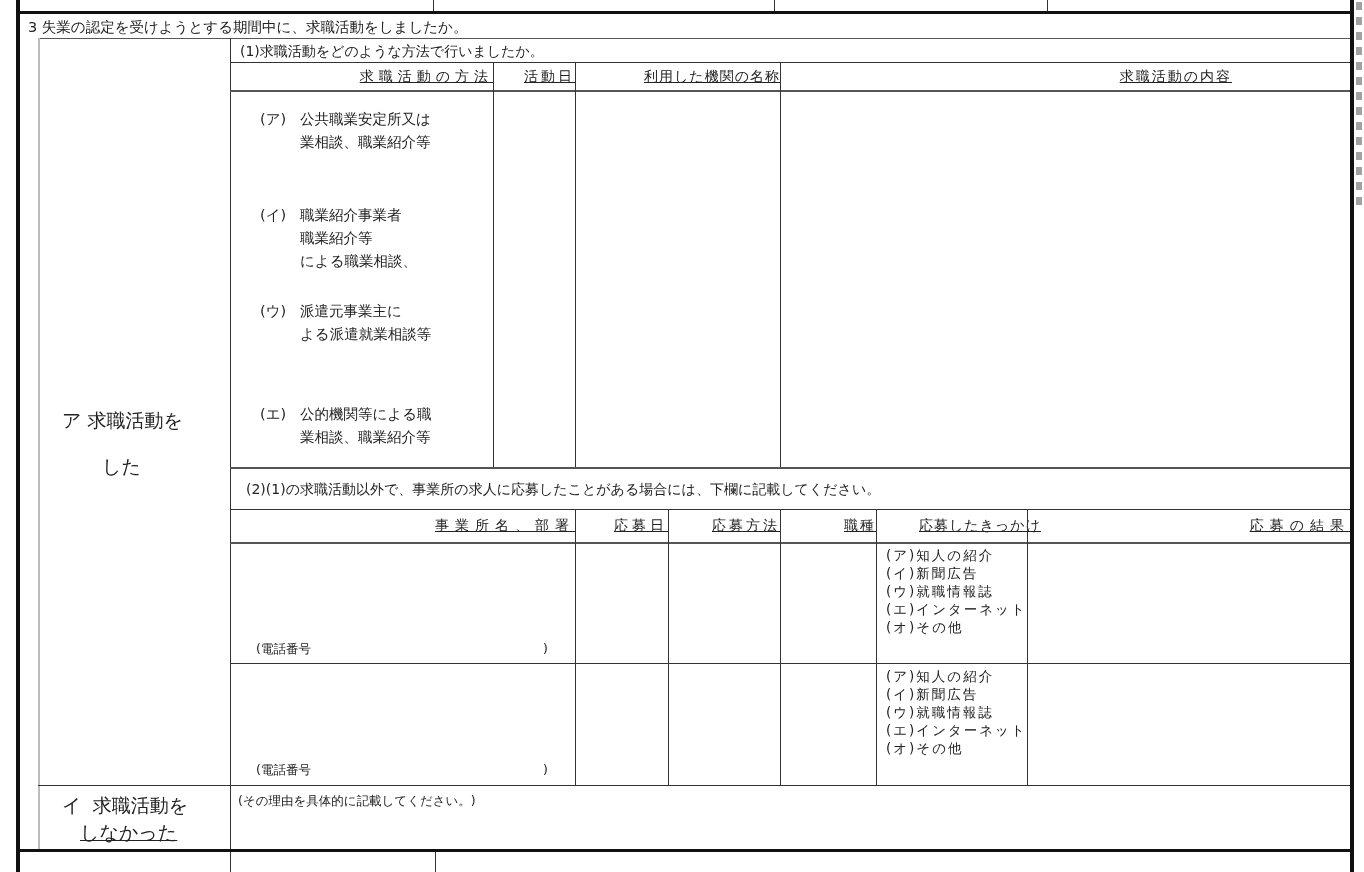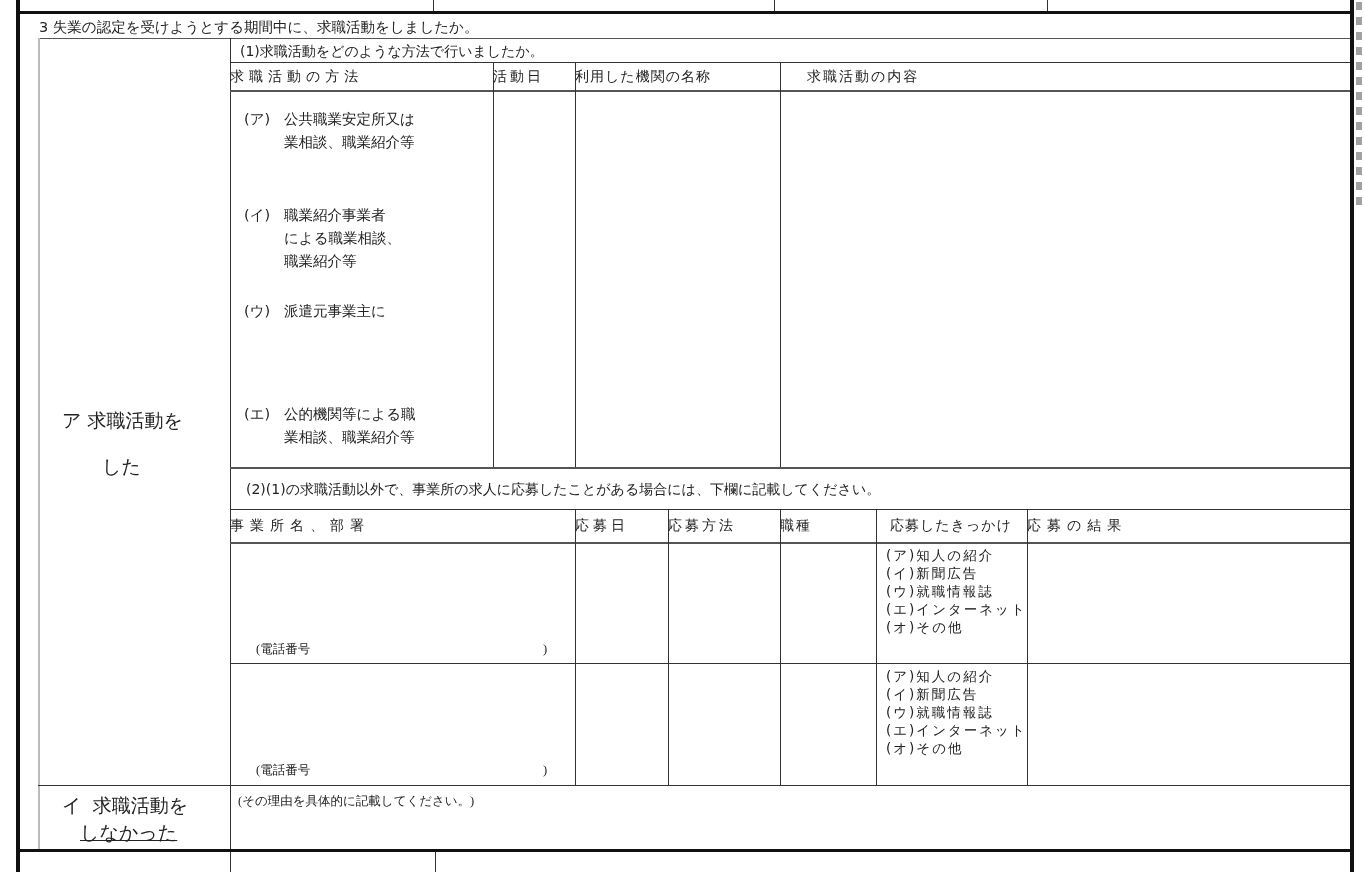--- a/index.html
+++ b/index.html
@@ -5,74 +5,75 @@
   html, body { margin:0; padding:0; background:#ffffff; }
   body { width:1364px; height:872px; position:relative; overflow:hidden;
          font-family:"DejaVu Sans","Liberation Sans",sans-serif; color:#222; }
   .abs { position:absolute; box-sizing:border-box; }
   .line-h { position:absolute; height:0; border-top:1px solid #333; }
   .line-v { position:absolute; width:0; border-left:1px solid #333; }
   .thick-h { position:absolute; height:0; border-top:3px solid #111; }
   .thick-v { position:absolute; width:0; border-left:4px solid #111; }
   .gray-v { position:absolute; width:0; border-left:2px solid #bbb; }
   .txt { position:absolute; white-space:nowrap; font-size:14px; line-height:18px; }
-  .hdr { letter-spacing:5px; text-align:left; }
-  .method { font-size:14.5px; line-height:23px; }
+  .hdr { letter-spacing:5px; text-align:right;text-decoration:underline; }
+  .method { font-size:14.5px; line-height:23px;margin-left:16px; }
   .method .lbl { display:inline-block; width:40px; }
   .method .ind { padding-left:40px; display:block; }
   .trig { font-size:13.5px; line-height:18px; letter-spacing:2px; }
-  .small { font-size:12.5px;font-family:Liberation Serif, serif; }
+  .small { font-size:12.5px; }
   .big { font-size:19px; line-height:24px; }
 </style>
 </head>
 <body>
 
 <div class="thick-v" style="left:16px; top:0; height:872px;"></div>
 <div class="thick-v" style="left:1350px; top:0; height:872px;"></div>
 
 <div class="line-v" style="left:433px; top:0; height:12px;"></div>
 <div class="line-v" style="left:774px; top:0; height:12px;"></div>
 <div class="line-v" style="left:1047px; top:0; height:12px;"></div>
 <div class="thick-h" style="left:16px; top:11px; width:1338px;"></div>
 
-<div class="txt" style="left:28px; top:18px; font-size:14.5px;margin-left:11px;">3 失業の認定を受けようとする期間中に、求職活動をしましたか。</div>
+<div class="txt" style="left:28px; top:18px; font-size:14.5px;">3 失業の認定を受けようとする期間中に、求職活動をしましたか。</div>
 <div class="line-h" style="left:38px; top:38px; width:1312px; border-top-color:#555;"></div>
 
 <div class="gray-v" style="left:38px; top:38px; height:812px;"></div>
 <div class="line-v" style="left:230px; top:38px; height:812px;"></div>
 
 <div class="txt big" style="left:62px; top:408px;">
   <span>ア 求職活動を</span>
 </div>
 <div class="txt big" style="left:102px; top:454px;">した</div>
 
 <div class="txt" style="left:240px; top:42px;">(1)求職活動をどのような方法で行いましたか。</div>
 <div class="line-h" style="left:230px; top:62px; width:1120px;"></div>
 
 <div class="txt hdr" style="left:230px; top:67px; width:263px;">求職活動の方法</div>
 <div class="txt hdr" style="left:493px; top:67px; width:82px; letter-spacing:3px;">活動日</div>
 <div class="txt hdr" style="left:575px; top:67px; width:205px; letter-spacing:1px;">利用した機関の名称</div>
-<div class="txt hdr" style="left:807px; top:67px; width:456px; letter-spacing:2px;">求職活動の内容</div>
+<div class="txt hdr" style="left:776px; top:67px; width:456px; letter-spacing:2px;">求職活動の内容</div>
 <div class="line-h" style="left:230px; top:90px; width:1120px; border-top:2px solid #555;"></div>
 
 <div class="line-v" style="left:493px; top:62px; height:405px;"></div>
 <div class="line-v" style="left:575px; top:62px; height:405px;"></div>
 <div class="line-v" style="left:780px; top:62px; height:405px;"></div>
 
 <div class="abs method" style="left:244px; top:108px; width:245px;">
   <span class="lbl">(ア)</span><span>公共職業安定所又は</span>
   <span class="ind">業相談、職業紹介等</span>
 </div>
 <div class="abs method" style="left:244px; top:204px; width:245px;">
   <span class="lbl">(イ)</span><span>職業紹介事業者</span>
+  <span class="ind">職業紹介等</span>
   <span class="ind">による職業相談、</span>
-  <span class="ind">職業紹介等</span>
 </div>
 <div class="abs method" style="left:244px; top:300px; width:245px;">
   <span class="lbl">(ウ)</span><span>派遣元事業主に</span>
+  <span class="ind">よる派遣就業相談等</span>
 </div>
 <div class="abs method" style="left:244px; top:403px; width:245px;">
   <span class="lbl">(エ)</span><span>公的機関等による職</span>
   <span class="ind">業相談、職業紹介等</span>
 </div>
 
 <div class="abs" style="left:494px; top:92px; width:81px; height:375px;"></div>
 <div class="abs" style="left:576px; top:92px; width:204px; height:375px;"></div>
 <div class="abs" style="left:781px; top:92px; width:569px; height:375px;"></div>
 

